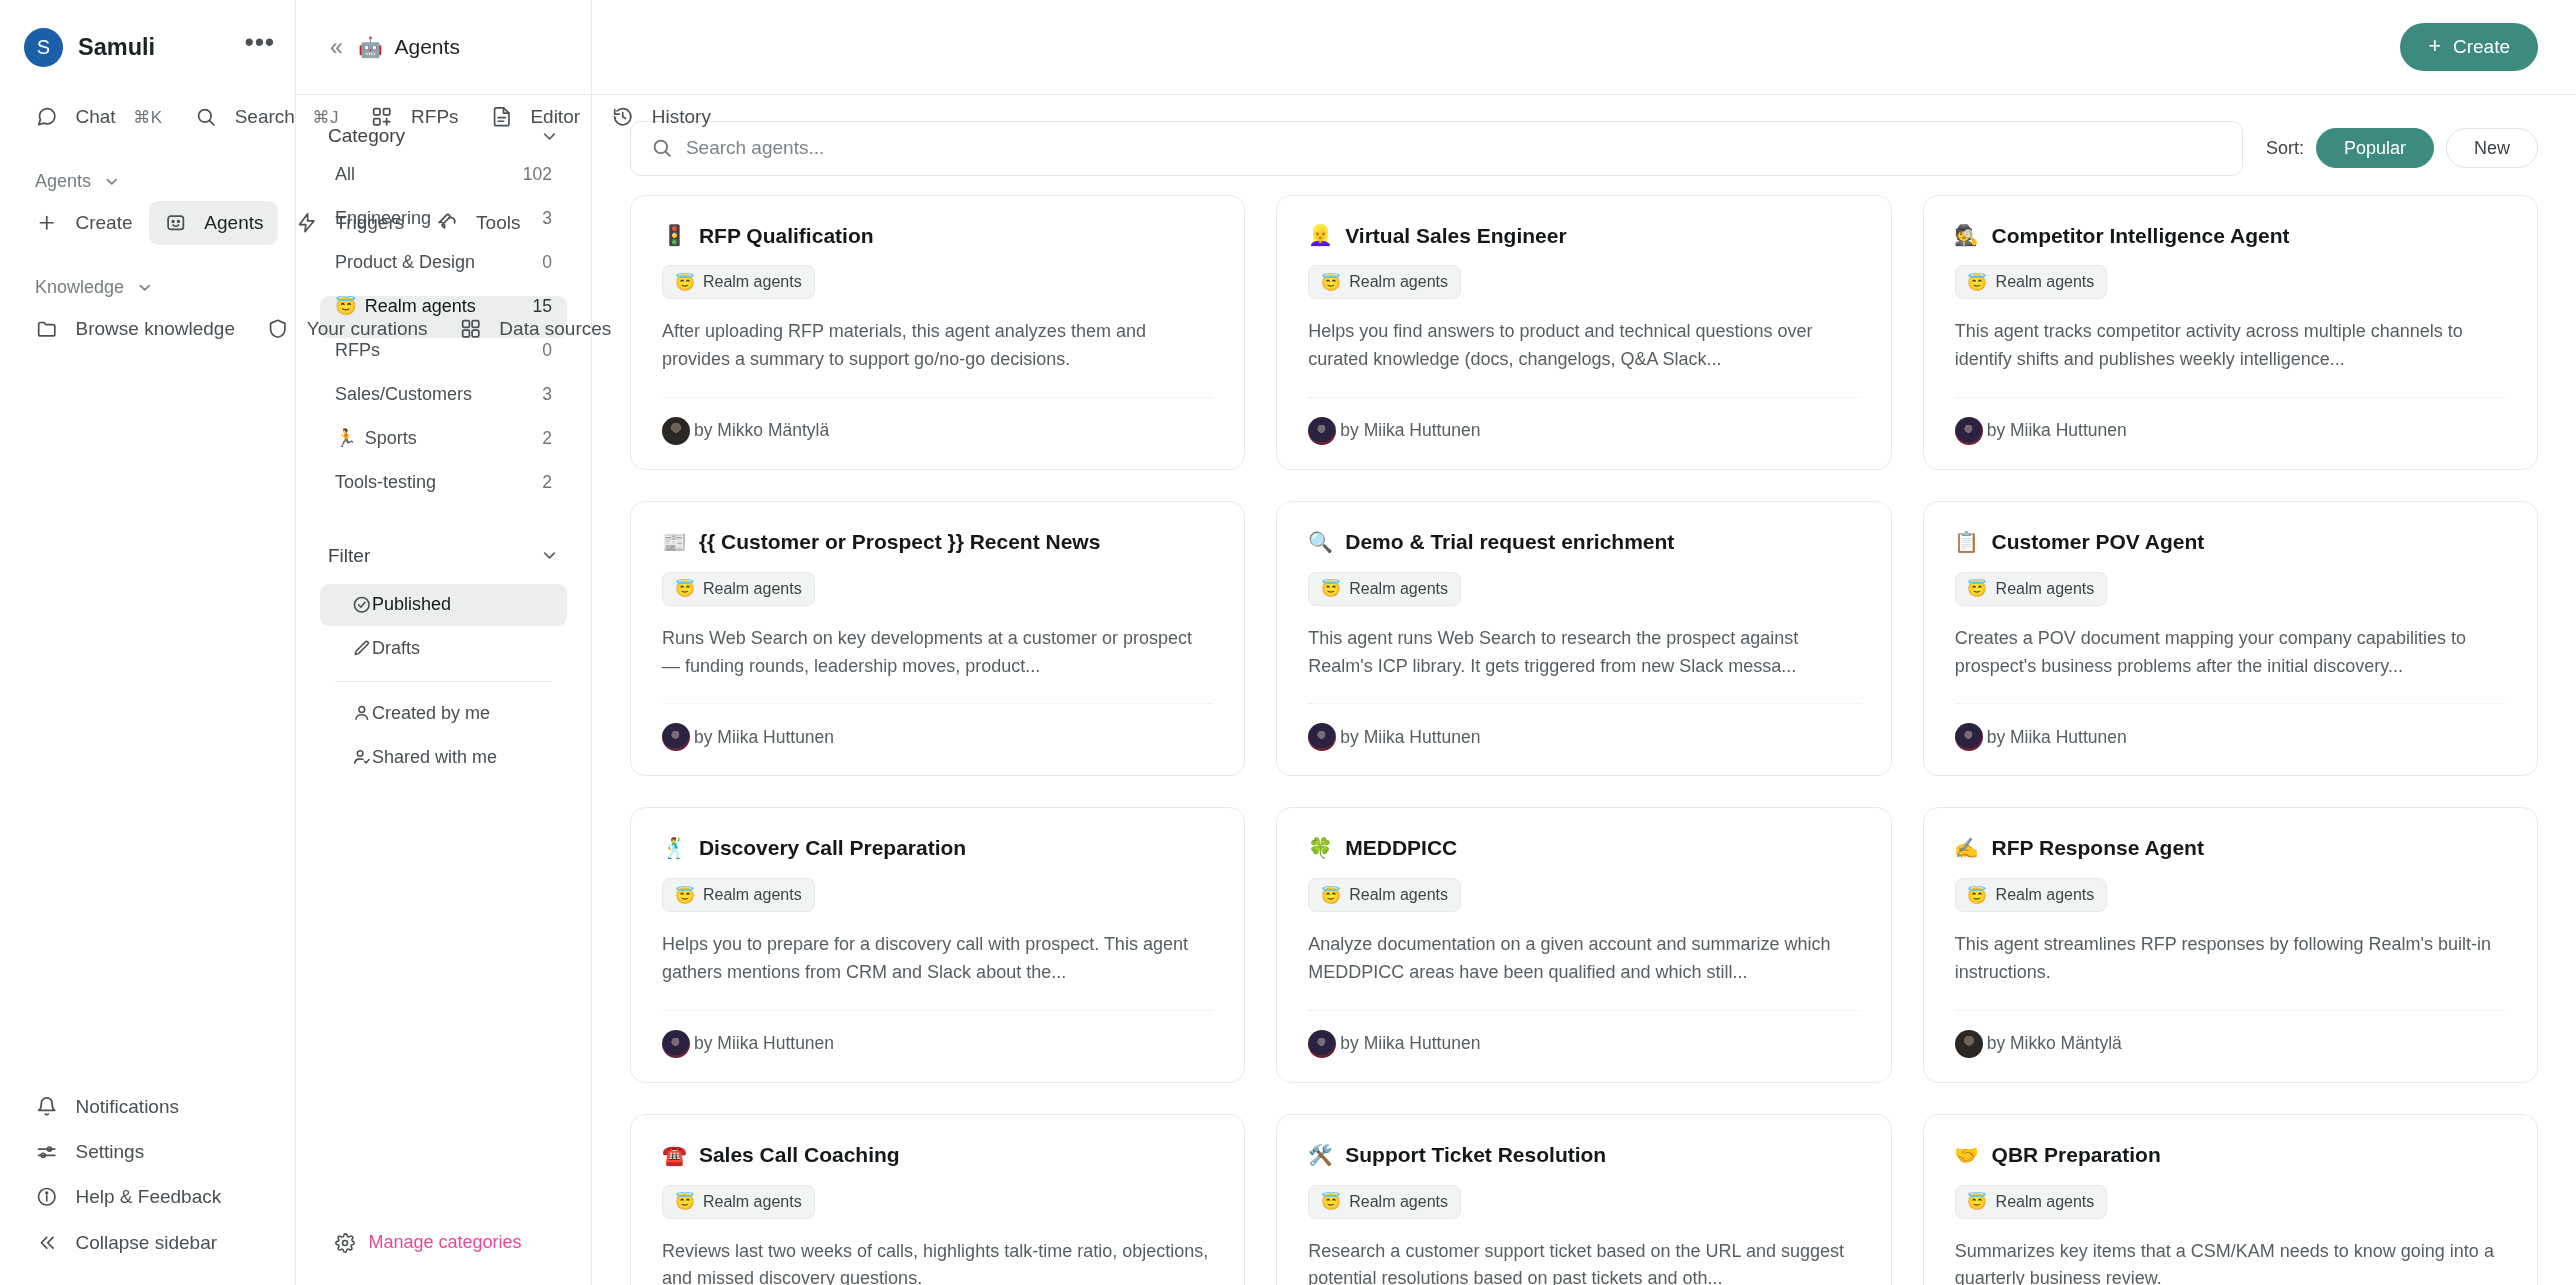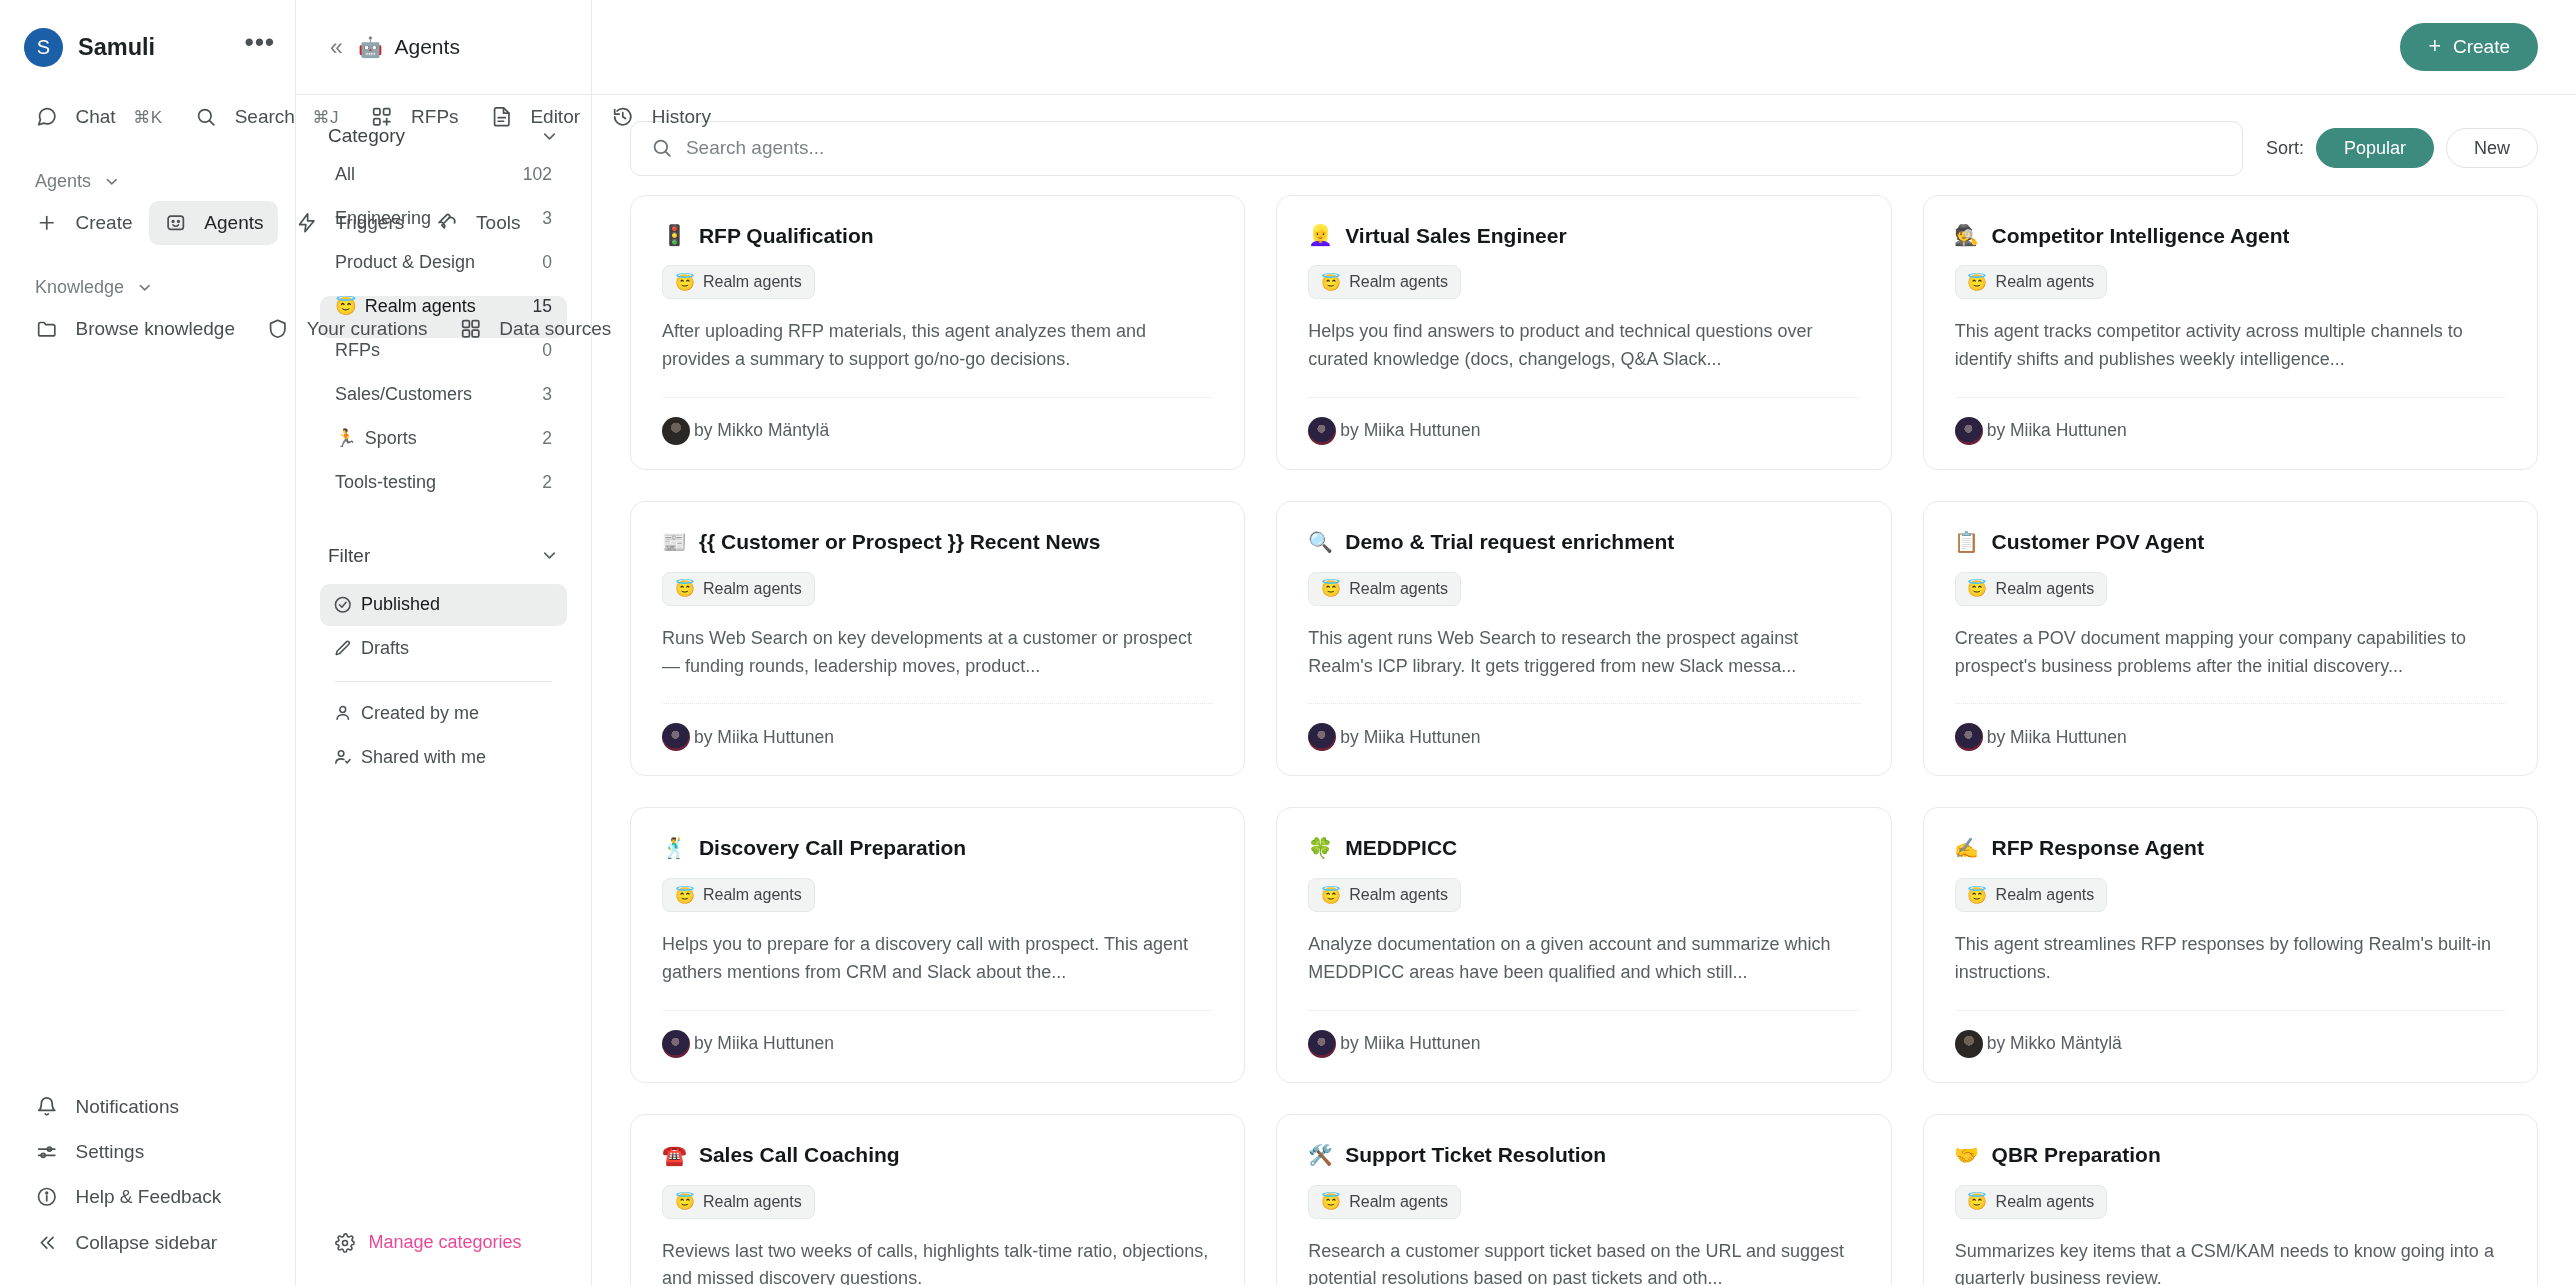--- a/index.html
+++ b/index.html
@@ -90,22 +90,22 @@
     font-size: 18px; color: #494f53; cursor: pointer;
   }
   .cat-item.active { background: #eceeed; color: #16191b; }
   .cat-emoji { font-size: 17.5px; margin-right: 8px; }
   .cat-name { flex: 1; white-space: nowrap; }
   .cat-count { font-size: 17.5px; color: #6f7579; }
   .cat-item.active .cat-count { color: #30353a; }
 
   .filter-list { display: flex; flex-direction: column; gap: 2px; }
   .filter-item {
-    display: flex; align-items: center; gap: 8px;
-    height: 42px; padding: 0 13px; border-radius: 9.4px;
+    display: flex; align-items: center; gap: 0;
+    height: 42px; padding: 0 32px; border-radius: 9.4px;
     font-size: 18px; color: #494f53; cursor: pointer;
   }
   .filter-item.active { background: #eceeed; color: #16191b; }
   .filter-item .ic { width: 20px; height: 20px; flex: 0 0 20px; display:flex;align-items:center;justify-content:center; }
   .filter-item .ic svg { width: 19.5px; height: 19.5px; display:block; }
   .divider { height: 0.7px; background: #e4e7e7; margin: 10.8px 15px; }
 
   .manage {
     display: flex; align-items: center; gap: 13.4px;
     font-size: 18px; color: #ec4899; padding: 0 15px;

